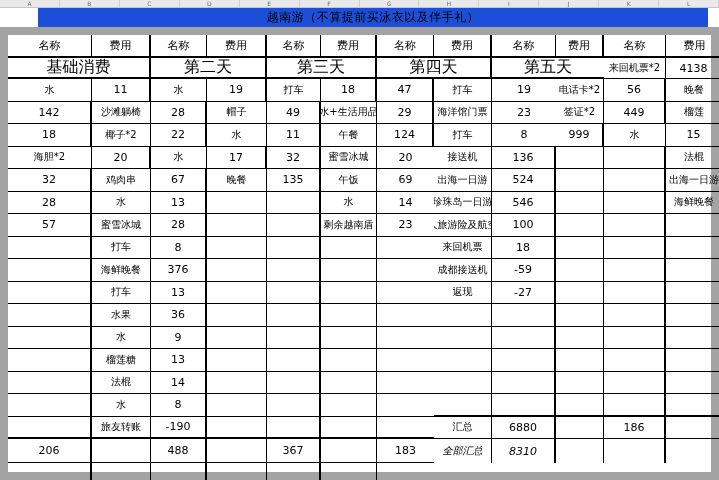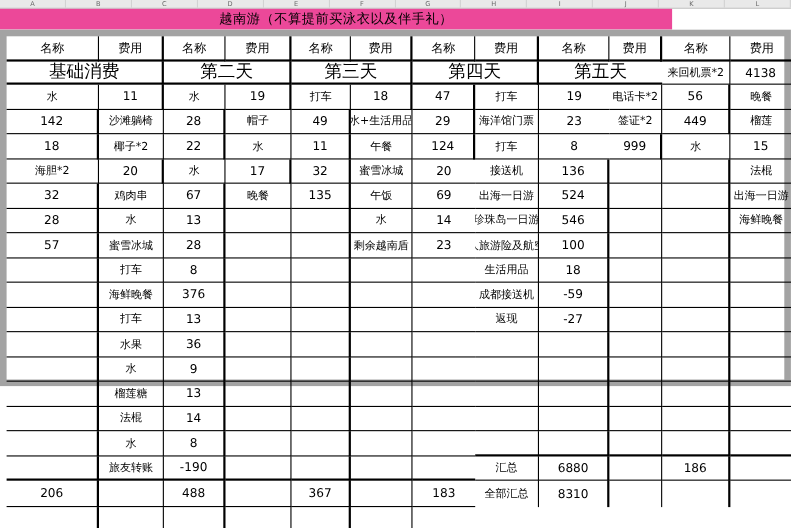--- a/index.html
+++ b/index.html
@@ -5,36 +5,36 @@
   * { margin:0; padding:0; box-sizing:border-box; }
   html,body { background:#ffffff; }
   body { font-family:"DejaVu Sans", sans-serif; color:#000; }
   #app { position:relative; width:719px; height:480px; background:#fff; overflow:hidden; }
 
   
   #colstrip { display:flex; width:719px; height:8px; background:#e9e9e9; border-bottom:1px solid #c6c6c6; }
   #colstrip span { flex:1; text-align:center; font-size:6px; line-height:7px; color:#6b6b6b; border-right:1px solid #d2d2d2; overflow:hidden; }
 
   
-  #titlerow { width:611px; height:19px; display:flex; align-items:center; justify-content:center; background:#ec4899; }
+  #titlerow { width:670px; height:19px; display:flex; align-items:center; justify-content:center; background:#1d4ed8;margin-left:38px; }
   #titlerow div { font-size:12px; color:#000; letter-spacing:0.5px; }
 
   
-  #grid { display:grid; width:719px; height:324px;
+  #grid { display:grid; width:719px; height:453px;
     grid-template-columns:84px 59px 56px 60px 54px 56px 57px 58px 64px 48px 62px 57px;
     grid-template-rows:23px 21px repeat(16, 22.5px) 24px 21px;
-    border:6px solid #a3a3a3; background:#fff; }
+    border:8px solid #a3a3a3; background:#fff; }
   .c { border-right:1px solid #000; border-bottom:1px solid #000;
        display:flex; align-items:center; justify-content:center;
        font-size:11px; white-space:nowrap; overflow:hidden; }
   .nm { font-size:10px; }           
   .pr { border-right-width:2px; }   
   .lastcol { border-right:none; }
   .b2 { border-bottom-width:2px; }  
-  .bn { border-bottom:none; }
+  .bn { border-bottom:none;font-style:italic; }
   .grp { grid-column:span 2; font-size:16px; }
 </style>
 </head>
 <body>
 
 <div id="app">
 
   <div id="colstrip">
       <span>A</span>
       <span>B</span>
@@ -158,21 +158,21 @@
       <div class="c nm"></div>
       <div class="c pr"></div>
       <div class="c nm"></div>
       <div class="c pr"></div>
       <div class="c nm">打车</div>
       <div class="c pr">8</div>
       <div class="c nm"></div>
       <div class="c pr"></div>
       <div class="c nm"></div>
       <div class="c lastcol"></div>
-      <div class="c nm">生活用品</div>
+      <div class="c nm">来回机票</div>
       <div class="c pr">18</div>
       <div class="c nm"></div>
       <div class="c pr"></div>
       <div class="c nm"></div>
       <div class="c pr"></div>
       <div class="c nm">海鲜晚餐</div>
       <div class="c pr">376</div>
       <div class="c nm"></div>
       <div class="c pr"></div>
       <div class="c nm"></div>

